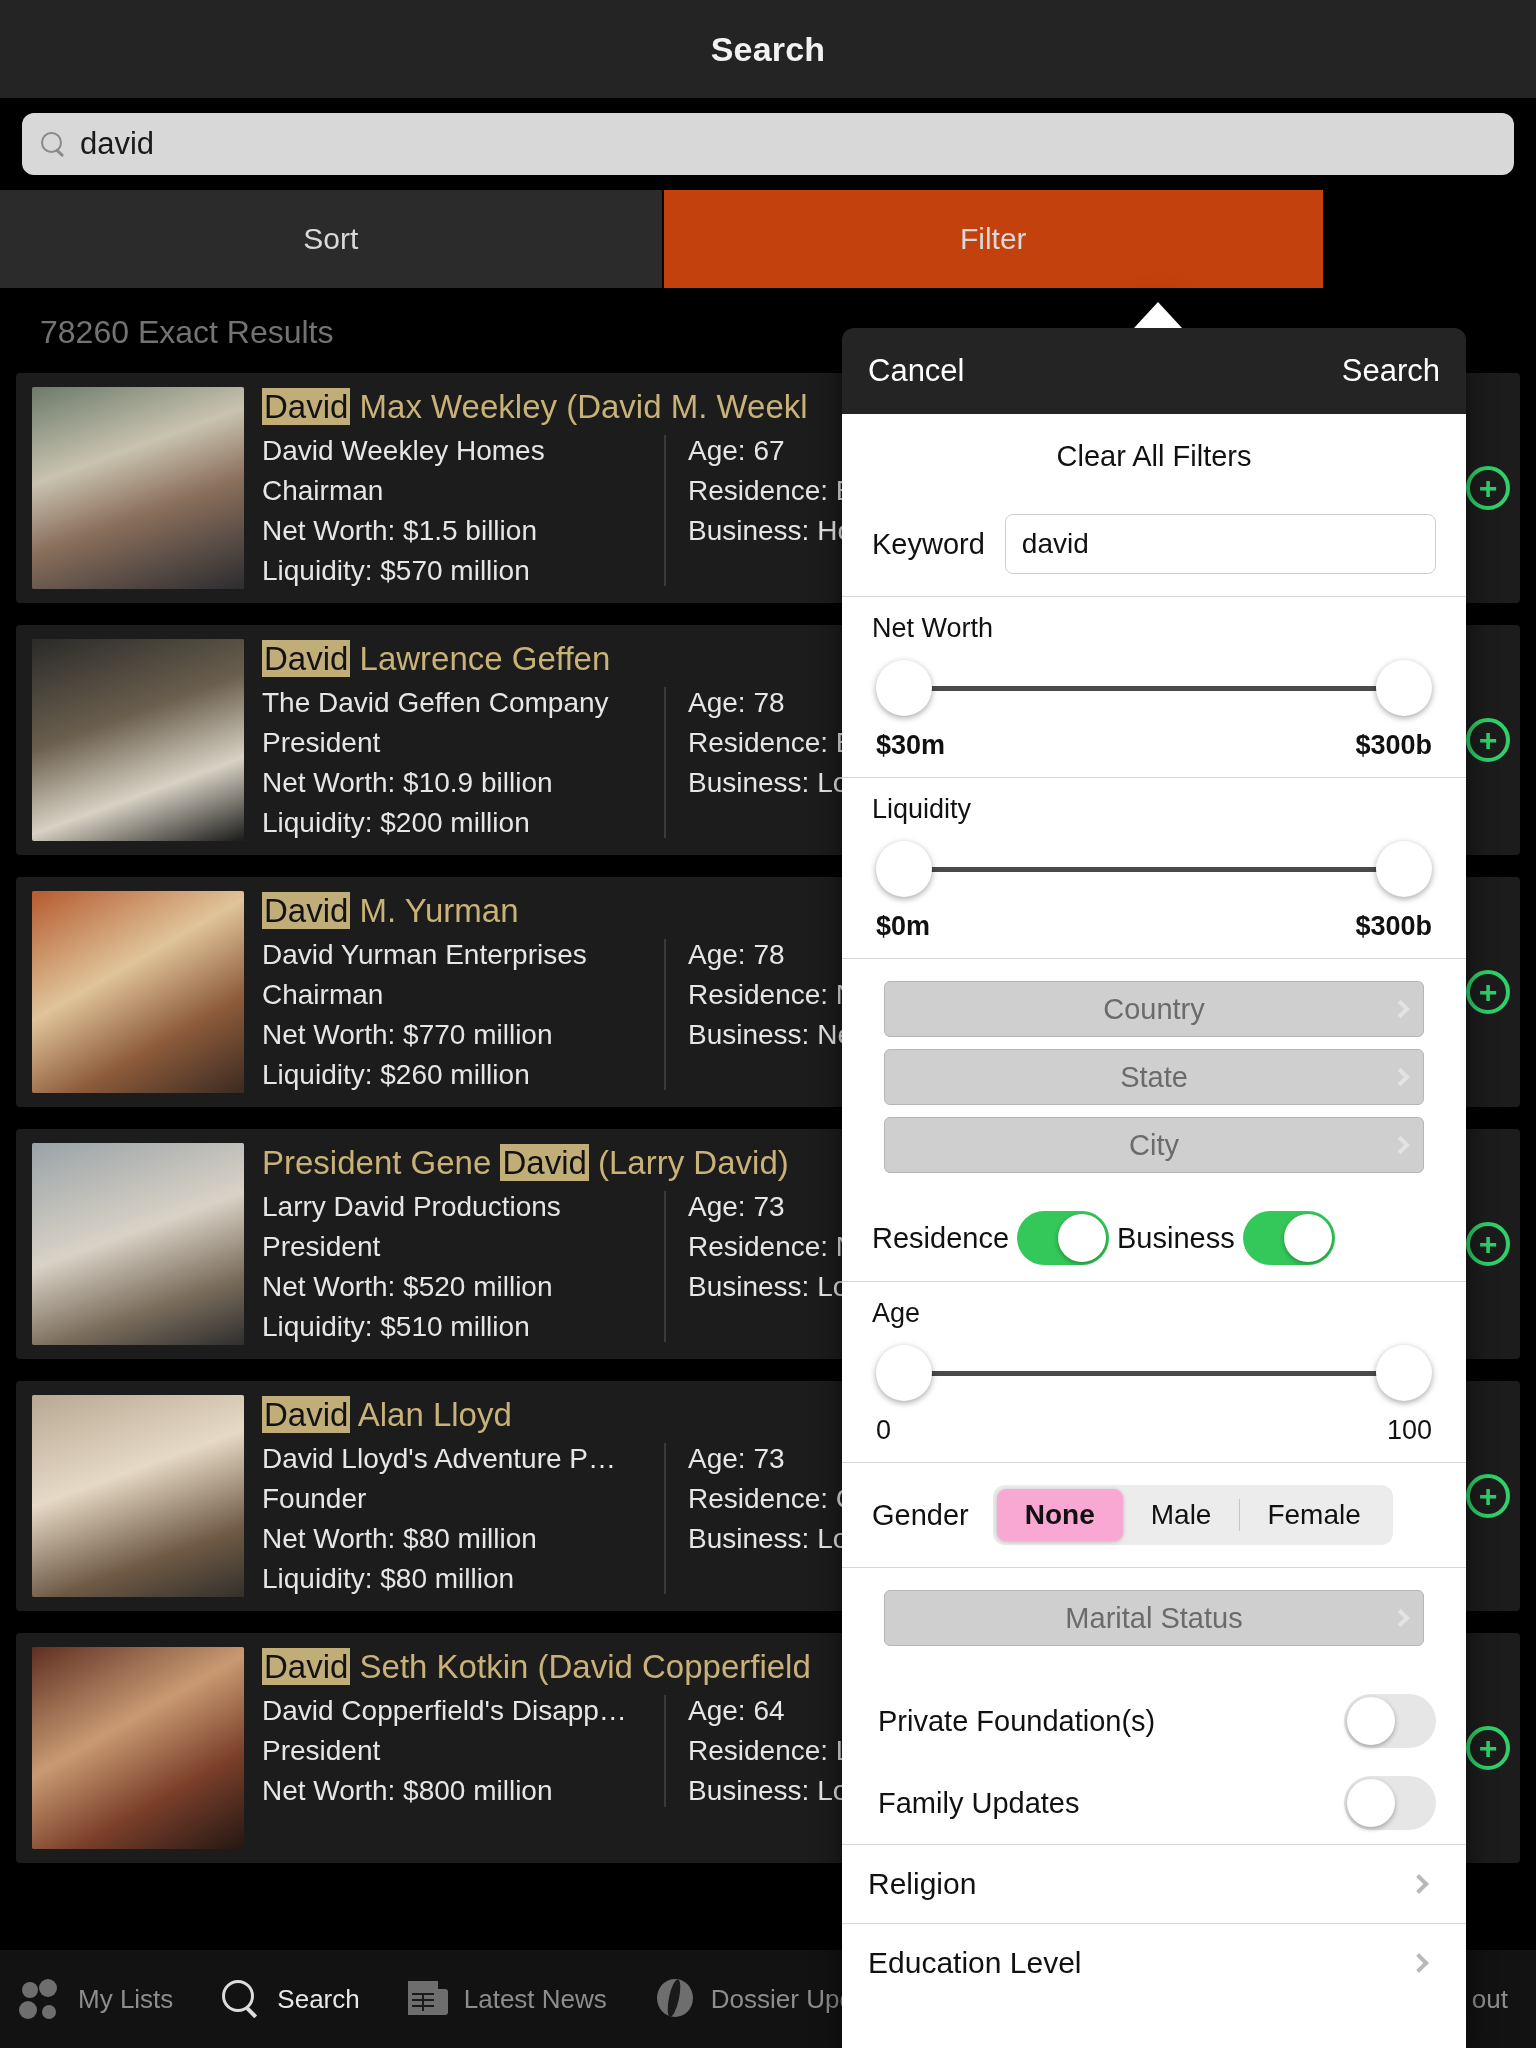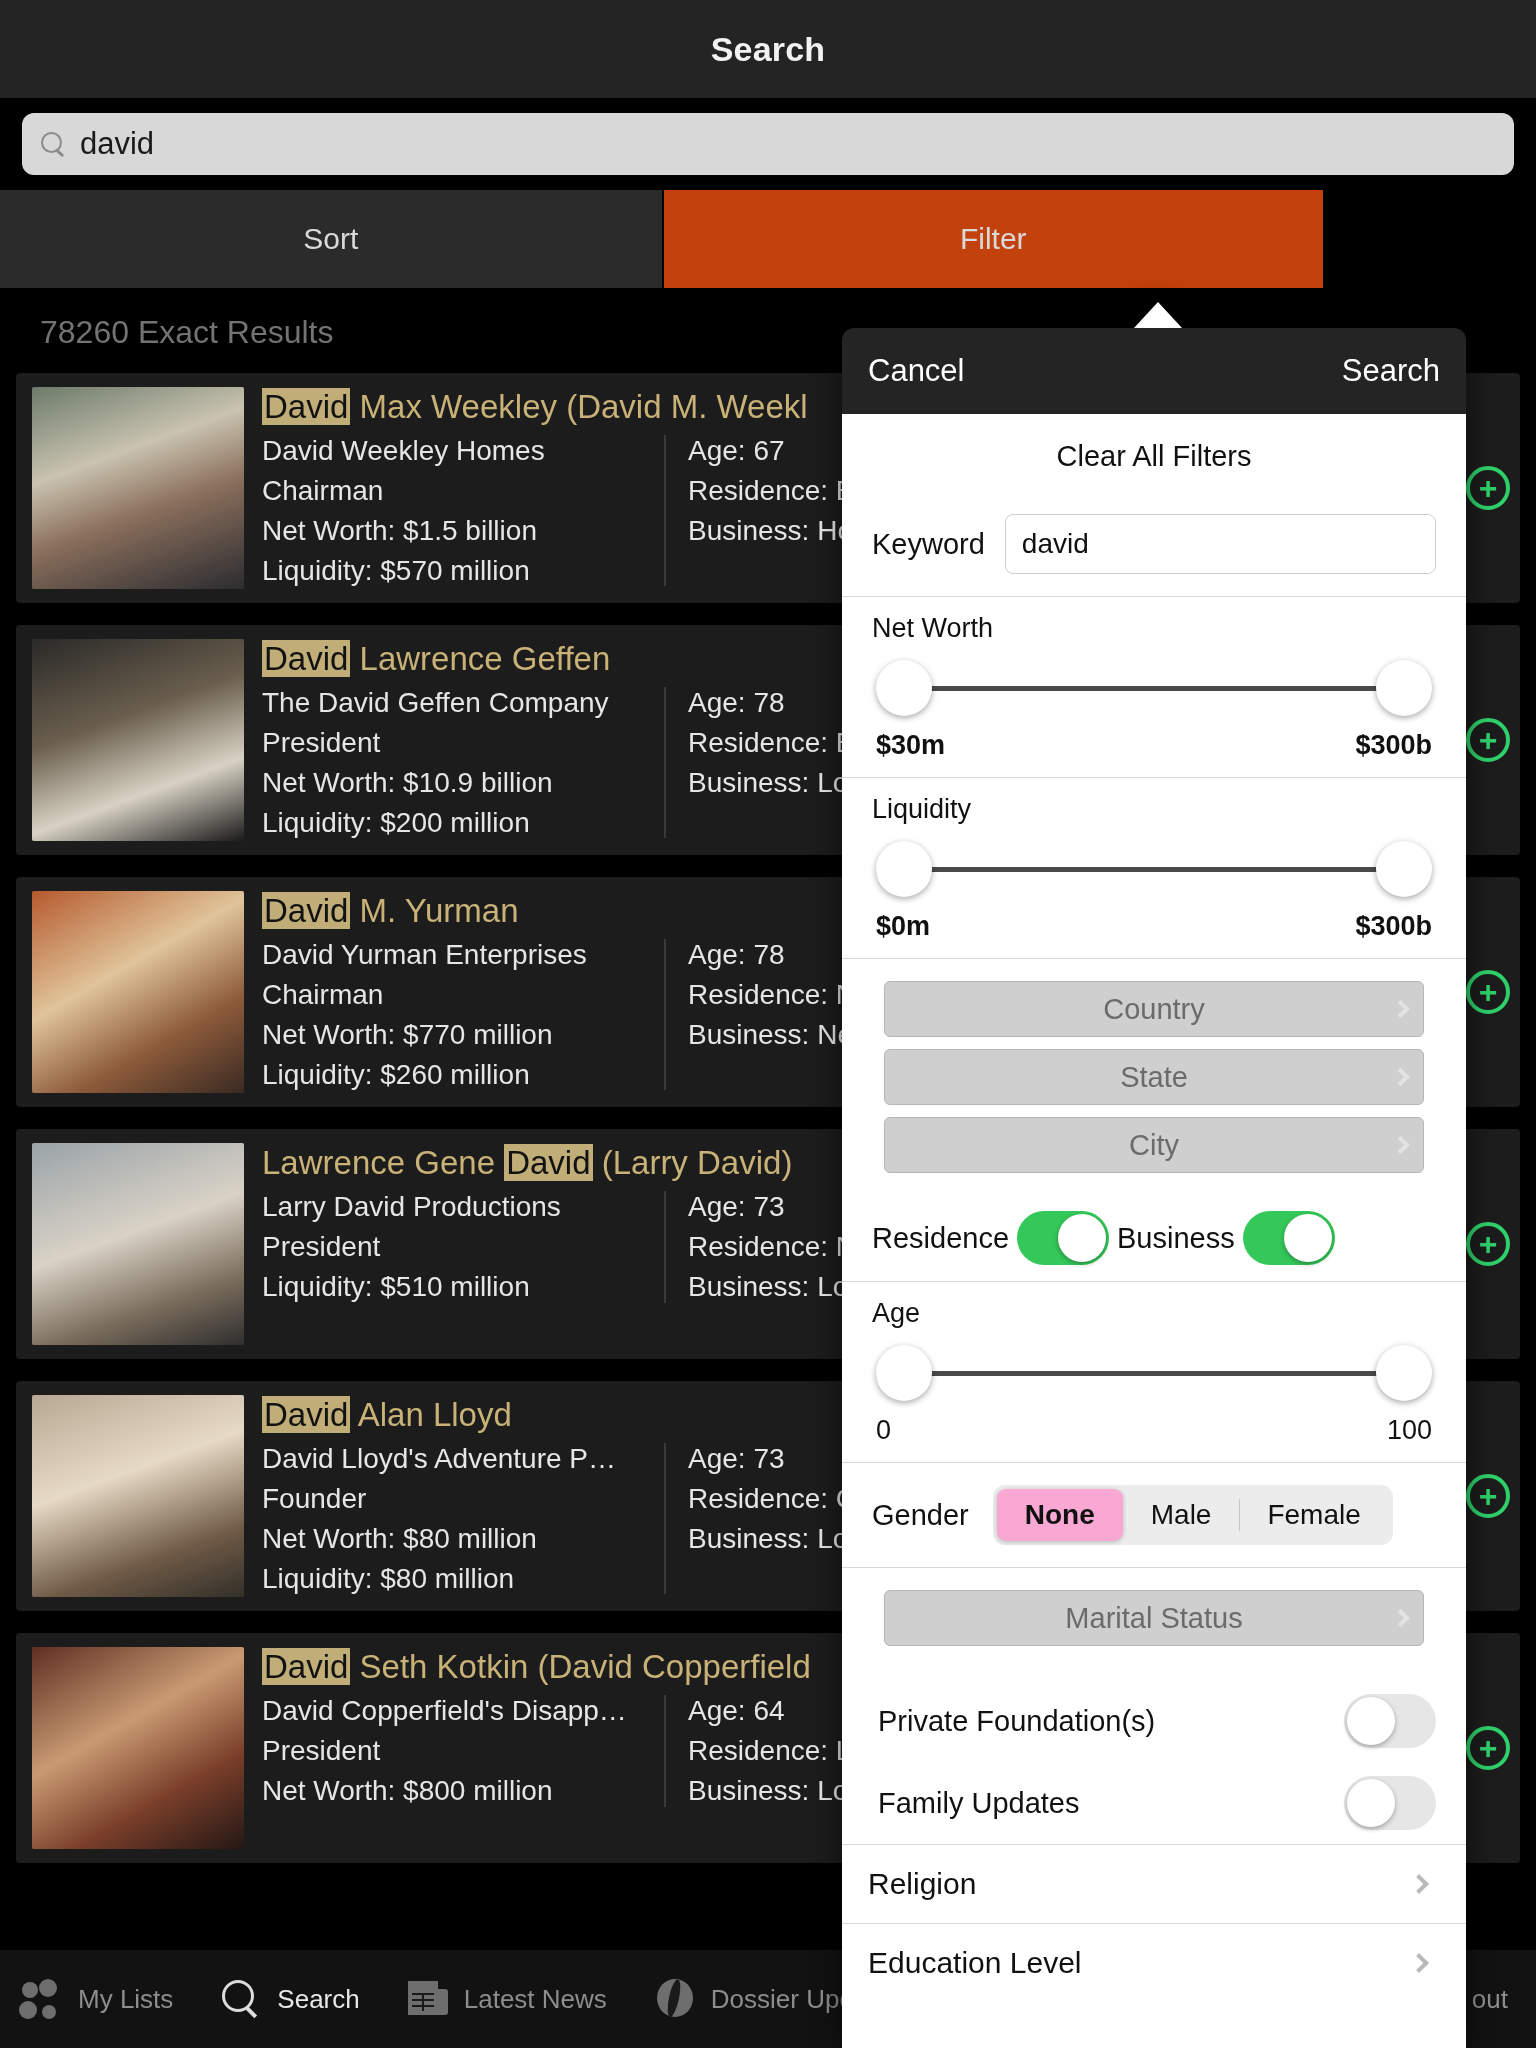--- a/index.html
+++ b/index.html
@@ -355,25 +355,26 @@
               </div>
             </div>
           </div>
           <div class="plus-badge">+</div>
         </div>
         <div class="card">
           <div class="card-photo">
             <span class="ph" style="background:linear-gradient(160deg,#9aa3a8 0%,#d9d2c6 45%,#7b6d5c 75%,#2e2e2e 100%)"></span>
           </div>
           <div class="card-body">
-            <div class="card-name"><span>Lawrence Gene </span><span class="hl">David</span><span> (Larry David)</span></div>
+            <div class="card-name"><span>President Gene </span><span class="hl">David</span><span> (Larry David)</span></div>
             <div class="card-cols">
               <div class="col-left">
                 <div class="det">Larry David Productions</div>
                 <div class="det">President</div>
+                <div class="det">Net Worth: $520 million</div>
                 <div class="det">Liquidity: $510 million</div>
               </div>
               <div class="col-div"></div>
               <div class="col-right">
                 <div class="det">Age: 73</div>
                 <div class="det">Residence: N</div>
                 <div class="det">Business: Lo</div>
               </div>
             </div>
           </div>

